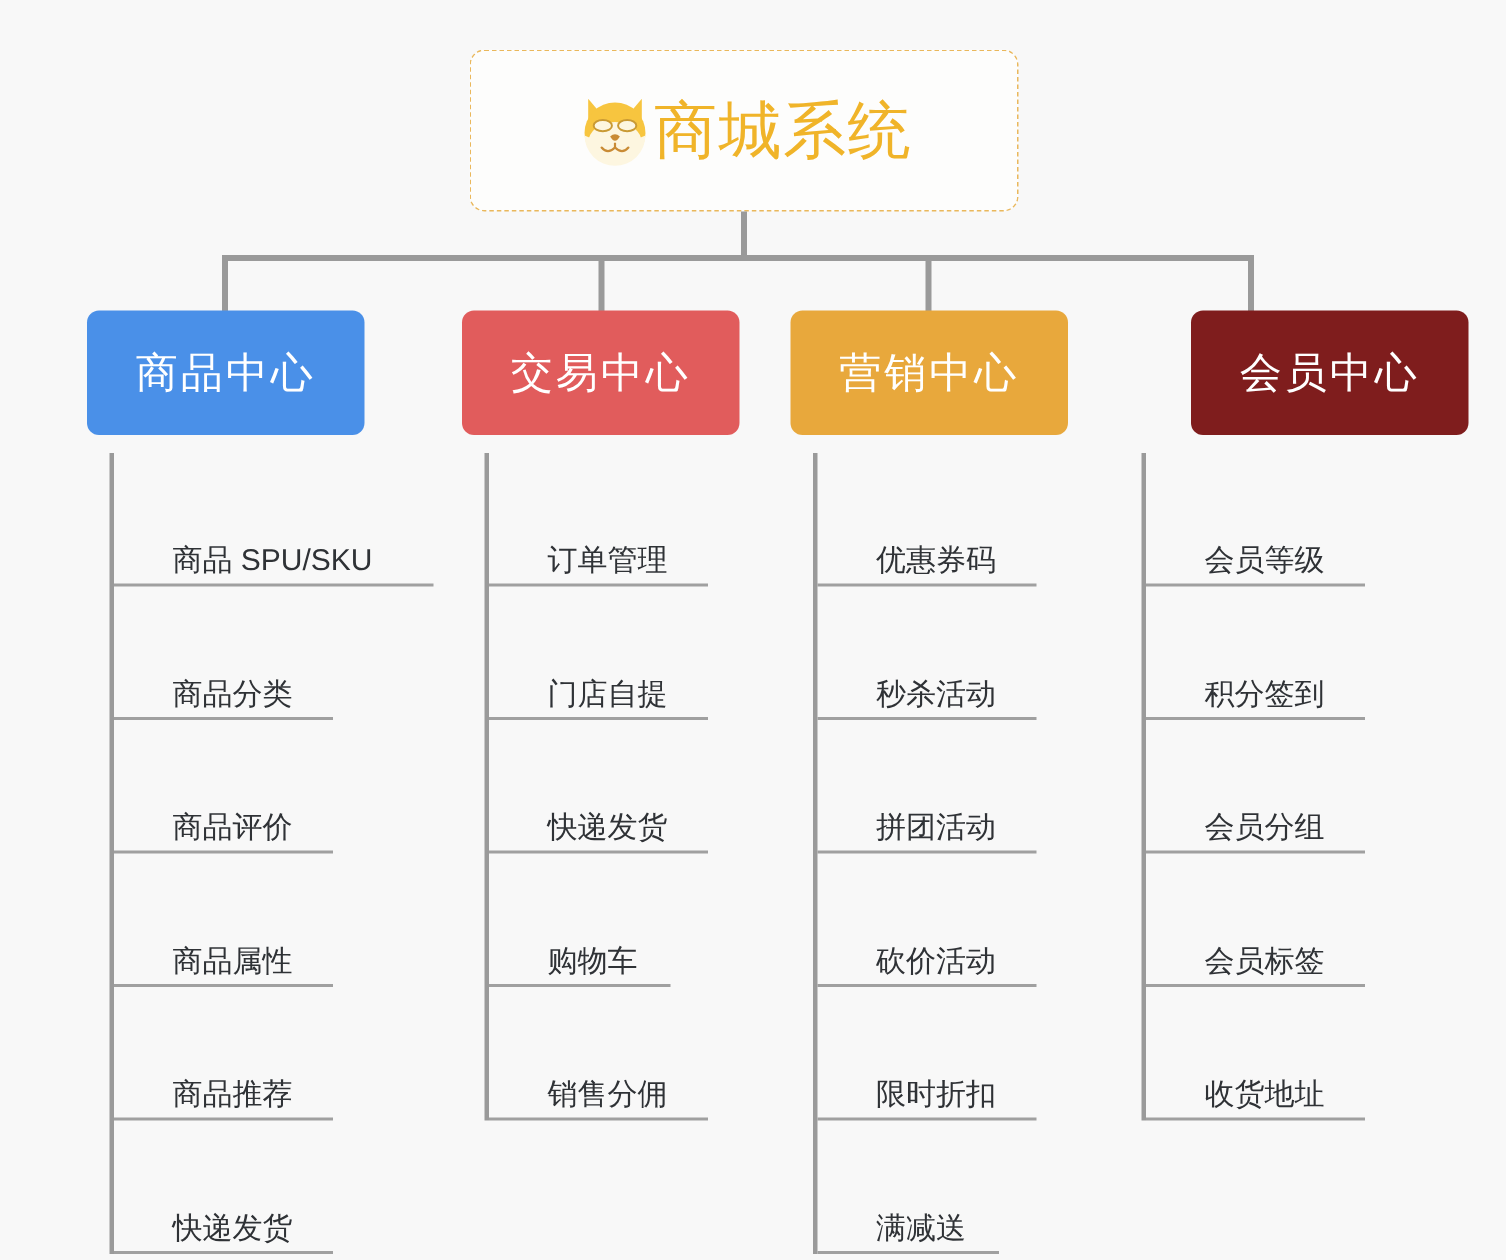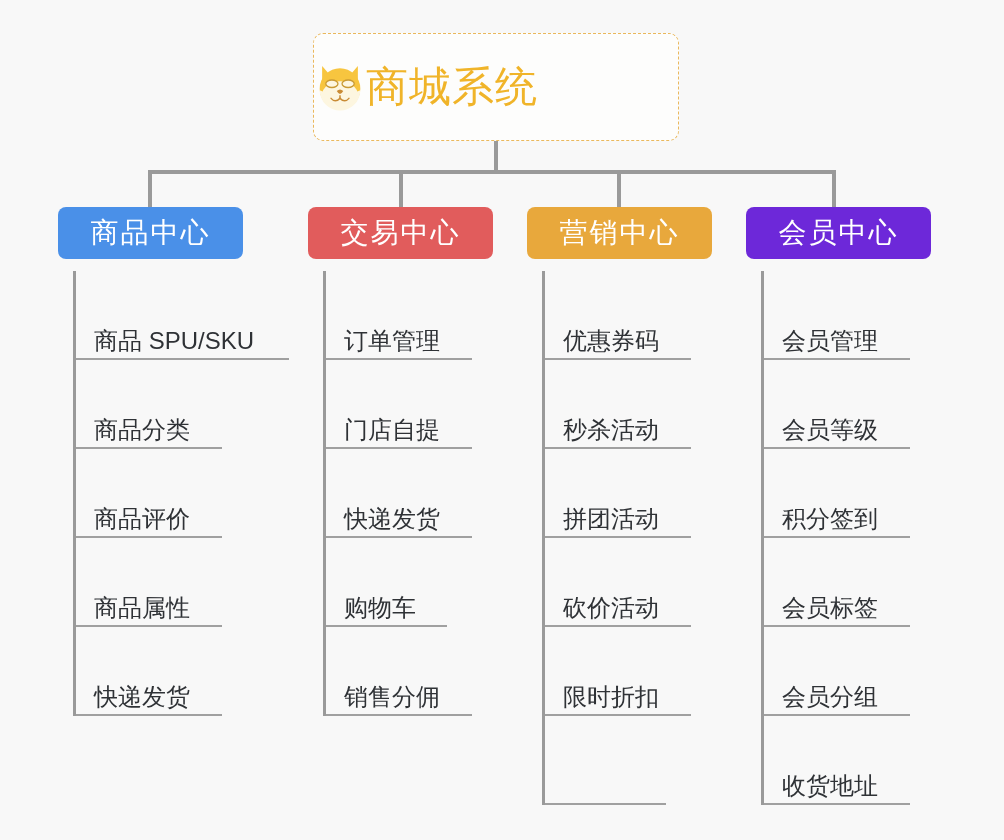--- a/index.html
+++ b/index.html
@@ -26,20 +26,21 @@
     left: 313px;
     top: 33px;
     width: 366px;
     height: 108px;
     box-sizing: border-box;
     background: #fdfdfc;
     border: 1px dashed #eab85c;
     border-radius: 10px;
     display: flex;
     align-items: center;
+    justify-content: center;
   }
   .root-emoji {
     width: 52px;
     height: 52px;
     flex: 0 0 52px;
     position: relative;
     display: block;
   }
   .root-title {
     font-size: 42px;
@@ -73,21 +74,21 @@
     height: 38px;
   }
 
   
   .column {
     position: absolute;
     top: 207px;
   }
   .col-header {
     width: 185px;
-    height: 52px;
+    height: 83px;
     box-sizing: border-box;
     border-radius: 8px;
     display: flex;
     align-items: center;
     justify-content: center;
     color: #ffffff;
     font-size: 28px;
     letter-spacing: 2px;
     white-space: nowrap;
   }
@@ -108,24 +109,24 @@
   }
   .leaf-underline {
     position: absolute;
     left: 0;
     bottom: 0;
     height: 2px;
     background: #a0a0a0;
   }
   .leaf-label {
     position: relative;
-    padding-left: 18px;
+    padding-left: 39px;
     padding-right: 4px;
     padding-bottom: 6px;
-    font-size: 24px;
+    font-size: 20px;
     line-height: 1.1;
     color: #2f3236;
     white-space: nowrap;
   }
 </style>
 </head>
 <body>
 
 <div id="diagram">
 
@@ -172,20 +173,24 @@
           <div class="leaf-item">
             <span class="leaf-underline" style="width: 146px;"></span>
             <span class="leaf-label">商品评价</span>
           </div>
           <div class="leaf-item">
             <span class="leaf-underline" style="width: 146px;"></span>
             <span class="leaf-label">商品属性</span>
           </div>
           <div class="leaf-item">
             <span class="leaf-underline" style="width: 146px;"></span>
+            <span class="leaf-label">商品推荐</span>
+          </div>
+          <div class="leaf-item">
+            <span class="leaf-underline" style="width: 146px;"></span>
             <span class="leaf-label">快递发货</span>
           </div>
         </div>
       </div>
       <div class="column" style="left: 308px;">
         <div class="col-header" style="background: rgb(225, 92, 92);">交易中心</div>
         <div class="leaf-list">
           <div class="leaf-item">
             <span class="leaf-underline" style="width: 146px;"></span>
             <span class="leaf-label">订单管理</span>
@@ -226,47 +231,44 @@
           <div class="leaf-item">
             <span class="leaf-underline" style="width: 146px;"></span>
             <span class="leaf-label">砍价活动</span>
           </div>
           <div class="leaf-item">
             <span class="leaf-underline" style="width: 146px;"></span>
             <span class="leaf-label">限时折扣</span>
           </div>
           <div class="leaf-item">
             <span class="leaf-underline" style="width: 121px;"></span>
+            <span class="leaf-label">满减送</span>
           </div>
         </div>
       </div>
       <div class="column" style="left: 746px;">
-        <div class="col-header" style="background: #6d28d9;">会员中心</div>
-        <div class="leaf-list">
-          <div class="leaf-item">
-            <span class="leaf-underline" style="width: 146px;"></span>
-            <span class="leaf-label">会员管理</span>
-          </div>
+        <div class="col-header" style="background: #7f1d1d; margin-left: 48px;">会员中心</div>
+        <div class="leaf-list">
           <div class="leaf-item">
             <span class="leaf-underline" style="width: 146px;"></span>
             <span class="leaf-label">会员等级</span>
           </div>
           <div class="leaf-item">
             <span class="leaf-underline" style="width: 146px;"></span>
             <span class="leaf-label">积分签到</span>
           </div>
           <div class="leaf-item">
             <span class="leaf-underline" style="width: 146px;"></span>
+            <span class="leaf-label">会员分组</span>
+          </div>
+          <div class="leaf-item">
+            <span class="leaf-underline" style="width: 146px;"></span>
             <span class="leaf-label">会员标签</span>
           </div>
           <div class="leaf-item">
             <span class="leaf-underline" style="width: 146px;"></span>
-            <span class="leaf-label">会员分组</span>
-          </div>
-          <div class="leaf-item">
-            <span class="leaf-underline" style="width: 146px;"></span>
             <span class="leaf-label">收货地址</span>
           </div>
         </div>
       </div>
     </div>
 
 </div>
 
 </body></html>

